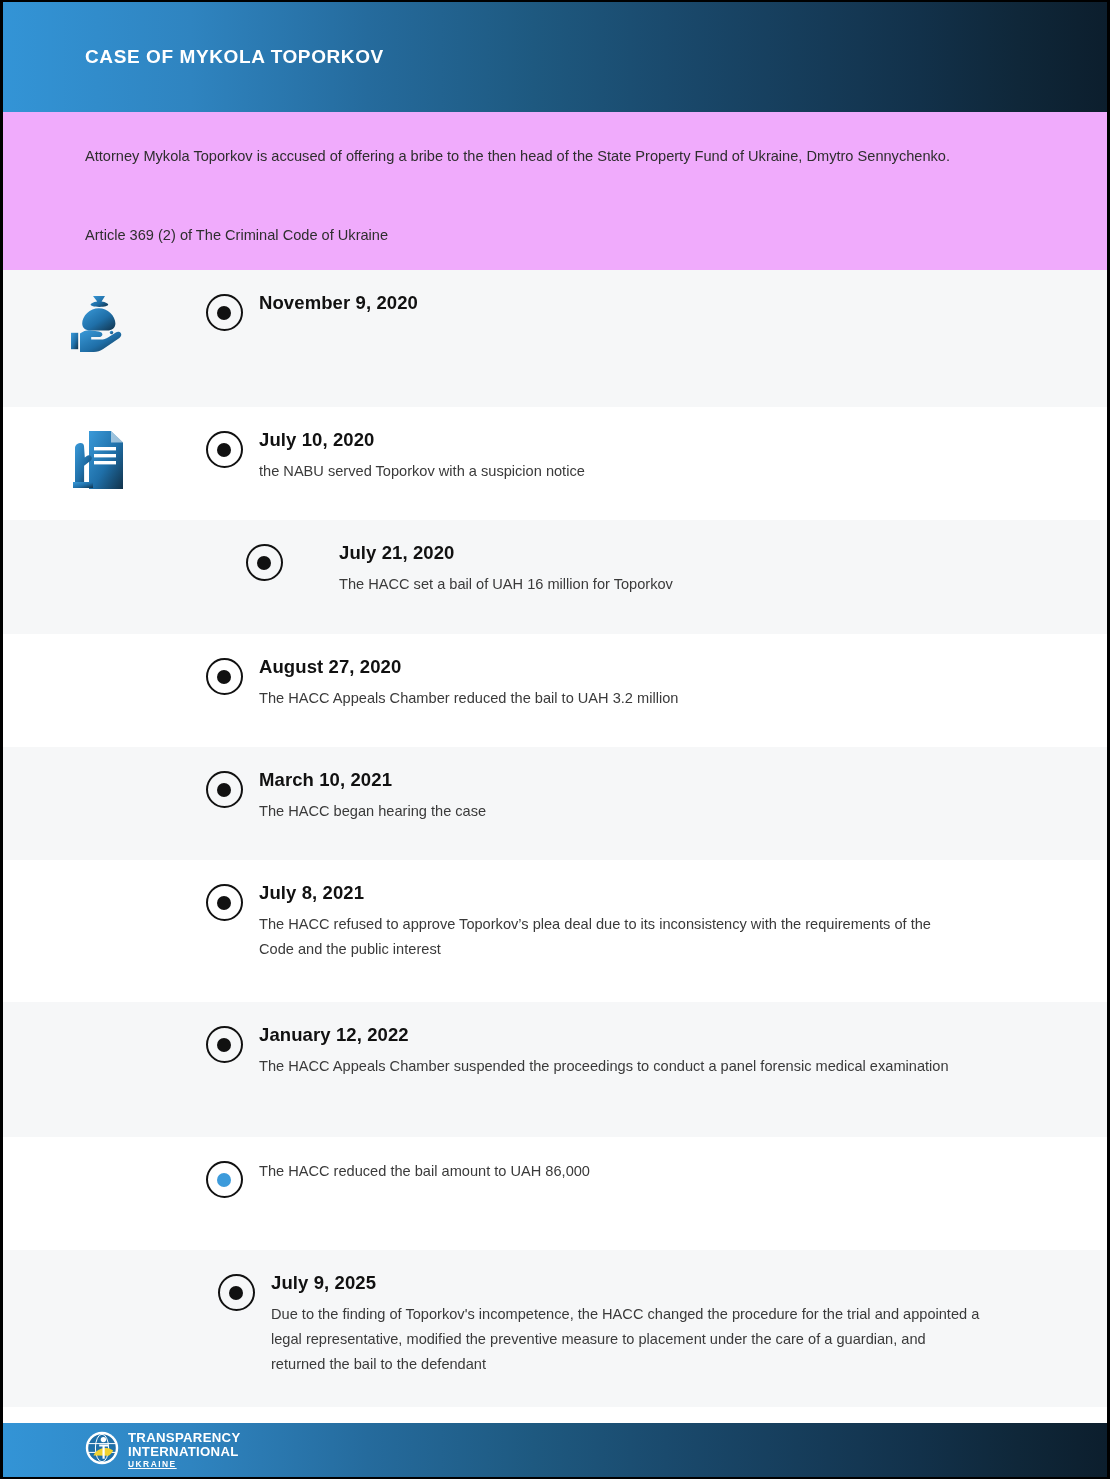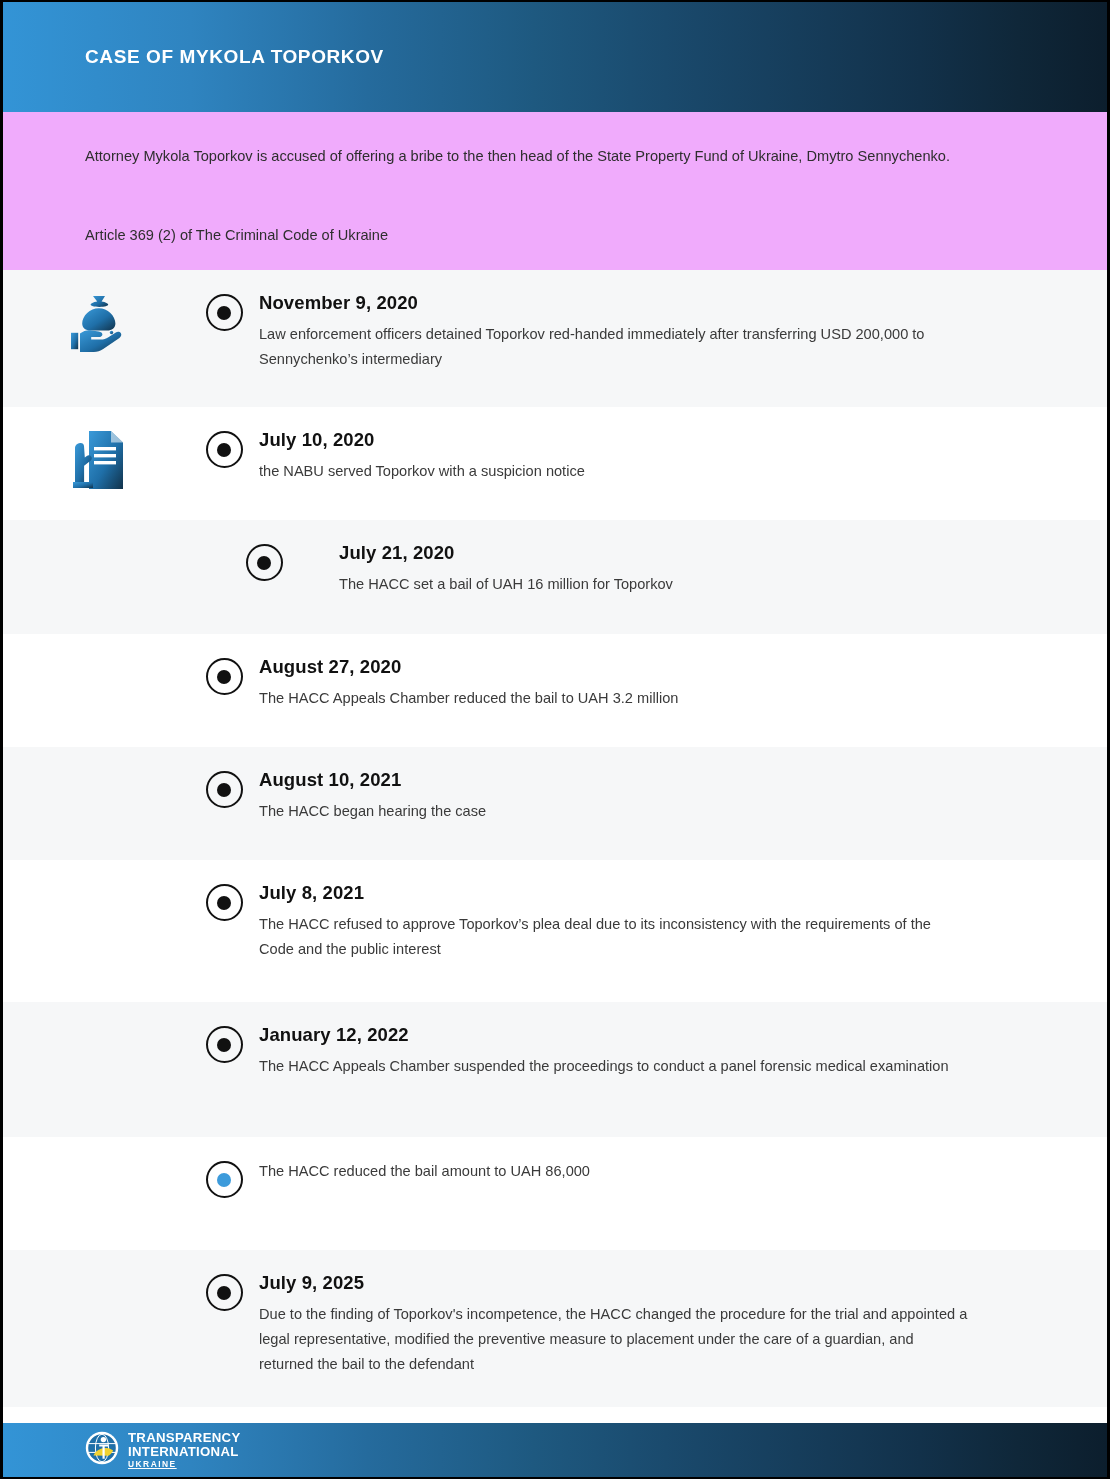--- a/index.html
+++ b/index.html
@@ -186,21 +186,20 @@
             <circle cx="46.5" cy="40.5" r="1.7" fill="url(#g0)"></circle>
           </svg>
         </div>
         <div class="marker-cell">
           <div class="marker">
             <div class="dot" style="background: rgb(17, 17, 17);"></div>
           </div>
         </div>
         <div class="content-cell">
           <div class="evt-date">November 9, 2020</div>
-          <div class="evt-desc">Law enforcement officers detained Toporkov red-handed immediately after transferring USD 200,000 to Sennychenko’s intermediary</div>
         </div>
       </div>
       <div class="row plain" style="min-height: 113px;">
         <div class="icon-cell">
           <svg width="58" height="66" viewBox="0 0 58 66">
             <defs>
               <linearGradient id="g1" x1="0" y1="0" x2="1" y2="1">
                 <stop offset="0%" stop-color="#3a9ad9"></stop>
                 <stop offset="55%" stop-color="#1f6fa8"></stop>
                 <stop offset="100%" stop-color="#11324a"></stop>
@@ -250,21 +249,21 @@
         </div>
       </div>
       <div class="row alt" style="min-height: 113px;">
         <div class="icon-cell"></div>
         <div class="marker-cell">
           <div class="marker">
             <div class="dot" style="background: rgb(17, 17, 17);"></div>
           </div>
         </div>
         <div class="content-cell">
-          <div class="evt-date">August 10, 2021</div>
+          <div class="evt-date">March 10, 2021</div>
           <div class="evt-desc">The HACC began hearing the case</div>
         </div>
       </div>
       <div class="row plain" style="min-height: 142px;">
         <div class="icon-cell"></div>
         <div class="marker-cell">
           <div class="marker">
             <div class="dot" style="background: rgb(17, 17, 17);"></div>
           </div>
         </div>
@@ -289,21 +288,21 @@
         <div class="icon-cell"></div>
         <div class="marker-cell">
           <div class="marker">
             <div class="dot blue" style="background: rgb(61, 155, 219);"></div>
           </div>
         </div>
         <div class="content-cell">
           <div class="evt-desc">The HACC reduced the bail amount to UAH 86,000</div>
         </div>
       </div>
-      <div class="row alt" style="min-height: 157px;">
+      <div class="row alt" style="min-height: 157px; padding-left: 12px;">
         <div class="icon-cell"></div>
         <div class="marker-cell">
           <div class="marker">
             <div class="dot" style="background: rgb(17, 17, 17);"></div>
           </div>
         </div>
         <div class="content-cell">
           <div class="evt-date">July 9, 2025</div>
           <div class="evt-desc">Due to the finding of Toporkov's incompetence, the HACC changed the procedure for the trial and appointed a legal representative, modified the preventive measure to placement under the care of a guardian, and returned the bail to the defendant</div>
         </div>

